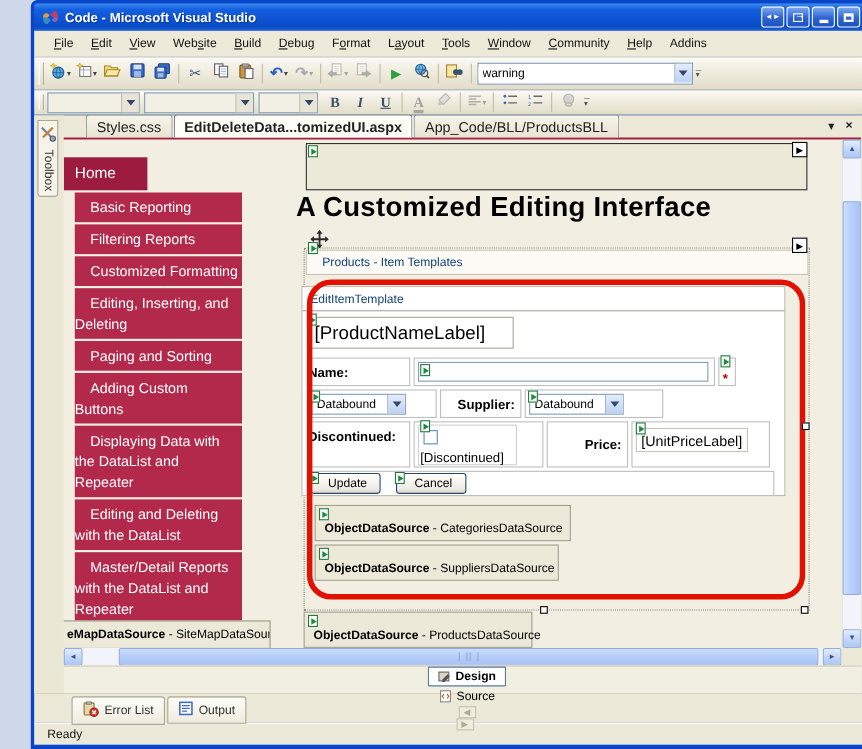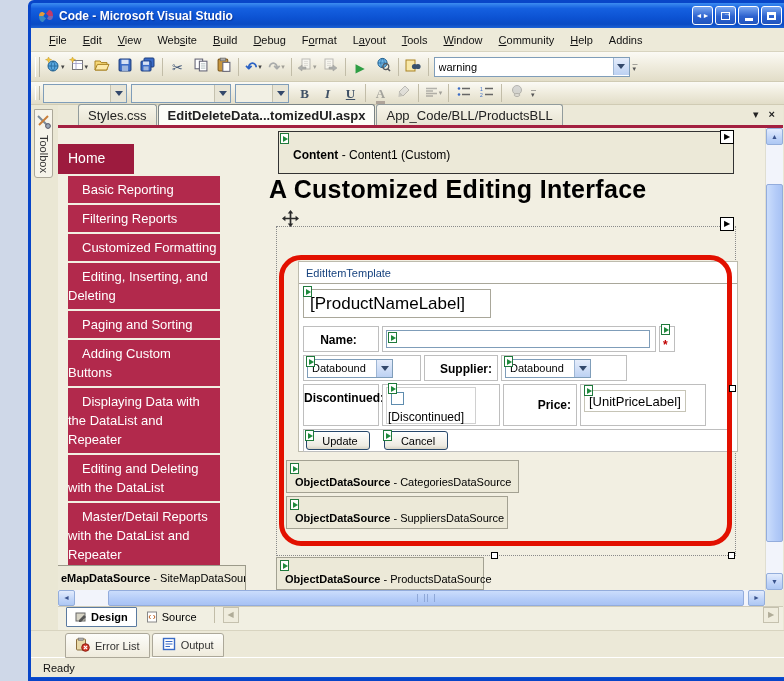--- a/index.html
+++ b/index.html
@@ -75,27 +75,27 @@
   .content-box .cb-text{font-size:12px;padding:16px 0 0 14px;}
   
   .page-h1{position:absolute;left:211px;top:47px;margin:0;font-size:25px;font-weight:bold;color:#000;letter-spacing:.3px;white-space:nowrap;}
   .move-handle{position:absolute;left:224px;top:82px;z-index:5;}
   .dotted-sel{position:absolute;left:218px;top:98px;width:460px;height:330px;border:1px dotted #8A8A8A;}
   .products-header{position:absolute;left:220px;top:100px;width:457px;height:23px;background:#FBFAF4;border:1px solid #C8C4B4;
                    font-size:11px;color:#16427E;padding:5px 0 0 14px;}
   .red-annotation{position:absolute;left:221px;top:127px;width:453px;height:291px;border:5px solid #E21000;border-radius:22px;
                   z-index:40;pointer-events:none;}
   
-  .edit-box{position:absolute;left:240px;top:133px;width:440px;height:191px;background:#fff;border:1px solid #BDBBAD;}
+  .edit-box{position:absolute;left:216px;top:133px;width:440px;height:191px;background:#fff;border:1px solid #BDBBAD;}
   .eit-title{font-size:11px;color:#16427E;padding:5px 7px 4px;border-bottom:1px solid #A9A79A;}
   .pnl-box{position:absolute;left:4px;top:27px;width:188px;height:29px;border:1px solid #A9A79A;font-size:17px;color:#000;padding:4px 0 0 6px;white-space:nowrap;}
   .tbl{position:absolute;left:4px;top:64px;width:428px;}
   .trow{display:flex;margin-bottom:3px;}
   .tcell{border:1px solid #BEBEBE;background:#fff;margin-right:3px;position:relative;}
-  .tcell.lbl{width:76px;text-align:center;font-weight:bold;font-size:12px;padding:6px 5px 0 0;}
+  .tcell.lbl{width:94px;text-align:left;font-weight:bold;font-size:12px;padding:6px 5px 0 0;}
   .tcell.lbl2{width:74px;text-align:right;font-weight:bold;font-size:12px;padding:6px 5px 0 0;}
   .r1 .tcell{height:26px;} .r2 .tcell{height:26px;} .r3 .tcell{height:42px;} .r4 .tcell{height:23px;}
   .tcell.namefield{width:274px;padding:3px;}
   .tb{width:264px;height:18px;border:1px solid #7F9DB9;background:#fff;position:relative;}
   .tcell.vld{width:16px;border:1px solid #BEBEBE;}
   .req{position:absolute;left:3px;top:11px;color:#C00000;font-weight:bold;font-size:12px;}
   .tcell.f2{width:118px;padding:3px;} .tcell.f4{width:126px;padding:3px;}
   .dcombo{width:86px;height:19px;position:relative;}
   .chk{display:inline-block;width:13px;height:13px;border:1px solid #5E8CAE;background:#fff;margin:4px 0 0 4px;}
   .dgroup{position:absolute;left:3px;top:2px;width:90px;height:37px;border:1px solid #D0D0D0;font-size:12px;}
@@ -117,21 +117,21 @@
         display:flex;align-items:center;justify-content:center;font-size:7px;color:#39528C;}
   .vthumb{margin-top:39px;height:358px;background:linear-gradient(90deg,#CBDDFC,#B3CBF8 60%,#A8C2F4);border:1px solid #93ACDC;border-radius:2px;}
   .hscrollrow{display:flex;height:16px;}
   .hscroll{width:707px;background:#F2F4FB;display:flex;}
   .hscroll .sbtn{width:17px;height:16px;}
   .hthumb{margin-left:33px;width:636px;height:16px;background:linear-gradient(180deg,#CBDDFC,#B3CBF8 60%,#A8C2F4);
           border:1px solid #93ACDC;border-radius:2px;display:flex;align-items:center;justify-content:center;}
   .hthumb i{width:8px;border-left:1px solid #8FA8D8;border-right:1px solid #8FA8D8;height:8px;margin:0 1px;}
   .corner{width:18px;background:#ECE9D8;}
   
-  .viewbar{height:25px;background:#F1EFE2;border-top:1px solid #CFCBB8;display:flex;align-items:flex-start;padding-left:8px;}
+  .viewbar{height:25px;background:#F1EFE2;border-top:1px solid #CFCBB8;display:flex;align-items:center;padding-left:8px;flex-direction:column;}
   .viewbtn{display:flex;align-items:center;gap:4px;font-size:11px;padding:2px 8px;height:20px;border:1px solid transparent;}
   .viewbtn.active{background:#fff;border-color:#5A7AA0;border-radius:1px;font-weight:bold;}
   .vb-sep{width:1px;height:16px;background:#C2BDA8;margin:0 8px;}
   .navarrow{width:16px;height:16px;border:1px solid #C5C1AE;background:#EFECDD;color:#B0AC98;font-size:8px;
             display:flex;align-items:center;justify-content:center;}
   .viewbar .spacer{flex:1;}
   
   .bottomtabs{height:27px;background:#ECE9D8;display:flex;align-items:flex-start;padding:2px 0 0 34px;border-top:1px solid #D8D4C0;}
   .btab{display:flex;align-items:center;gap:5px;font-size:11px;color:#333;background:linear-gradient(180deg,#FDFDFA,#EFEBDC);
         border:1px solid #ACA899;border-radius:3px 3px 0 0;padding:3px 9px;margin-right:2px;}
@@ -405,36 +405,37 @@
               <div class="nav-item" style="background: rgb(178, 41, 76);">Displaying Data with the DataList and Repeater</div>
               <div class="nav-item" style="background: rgb(178, 41, 76);">Editing and Deleting with the DataList</div>
               <div class="nav-item" style="background: rgb(178, 41, 76);">Master/Detail Reports with the DataList and Repeater</div>
             </div>
           <div class="sitemap-box">
             <b>eMapDataSource</b><span> - SiteMapDataSource1</span>
           </div>
 
           <div class="content-box">
             <span class="stag" style="left:1px;top:1px;"></span>
-            <div class="cb-text">
-              <b>Content</b><span> - Content1 (Custom)</span>
-            </div>
           </div>
           <span class="action-btn" style="left:662px;top:2px;">▶</span>
 
           <h1 class="page-h1">A Customized Editing Interface</h1>
 
           <span class="move-handle">
             <svg width="17" height="17" viewBox="0 0 16 16">
               <path d="M8 0l2.6 3.2H5.4zM8 16l2.6-3.2H5.4zM0 8l3.2-2.6v5.2zM16 8l-3.2-2.6v5.2z" fill="#2b2b2b"></path>
               <path d="M8 2.5v11M2.5 8h11" stroke="#2b2b2b" stroke-width="1.6"></path>
             </svg>
           </span>
 
           <div class="dotted-sel"></div>
+          <div class="products-header">
+            <span class="stag" style="left:1px;top:-8px;"></span>
+            <span>Products - Item Templates</span>
+          </div>
           <span class="action-btn" style="left:662px;top:89px;">▶</span>
 
           <div class="red-annotation" style="border-color: rgb(226, 16, 0);"></div>
 
           <div class="edit-box">
             <div class="eit-title">EditItemTemplate</div>
 
             <div class="pnl-box">
               <span class="stag" style="left:-1px;top:-4px;"></span>
               <span>[ProductNameLabel]</span>

